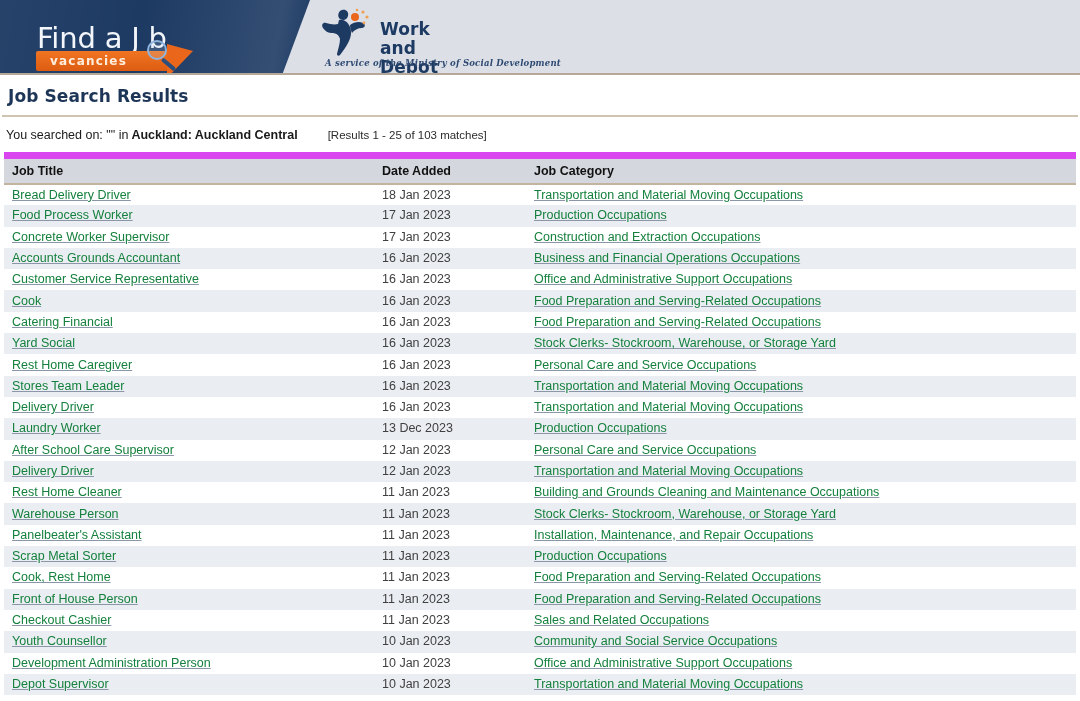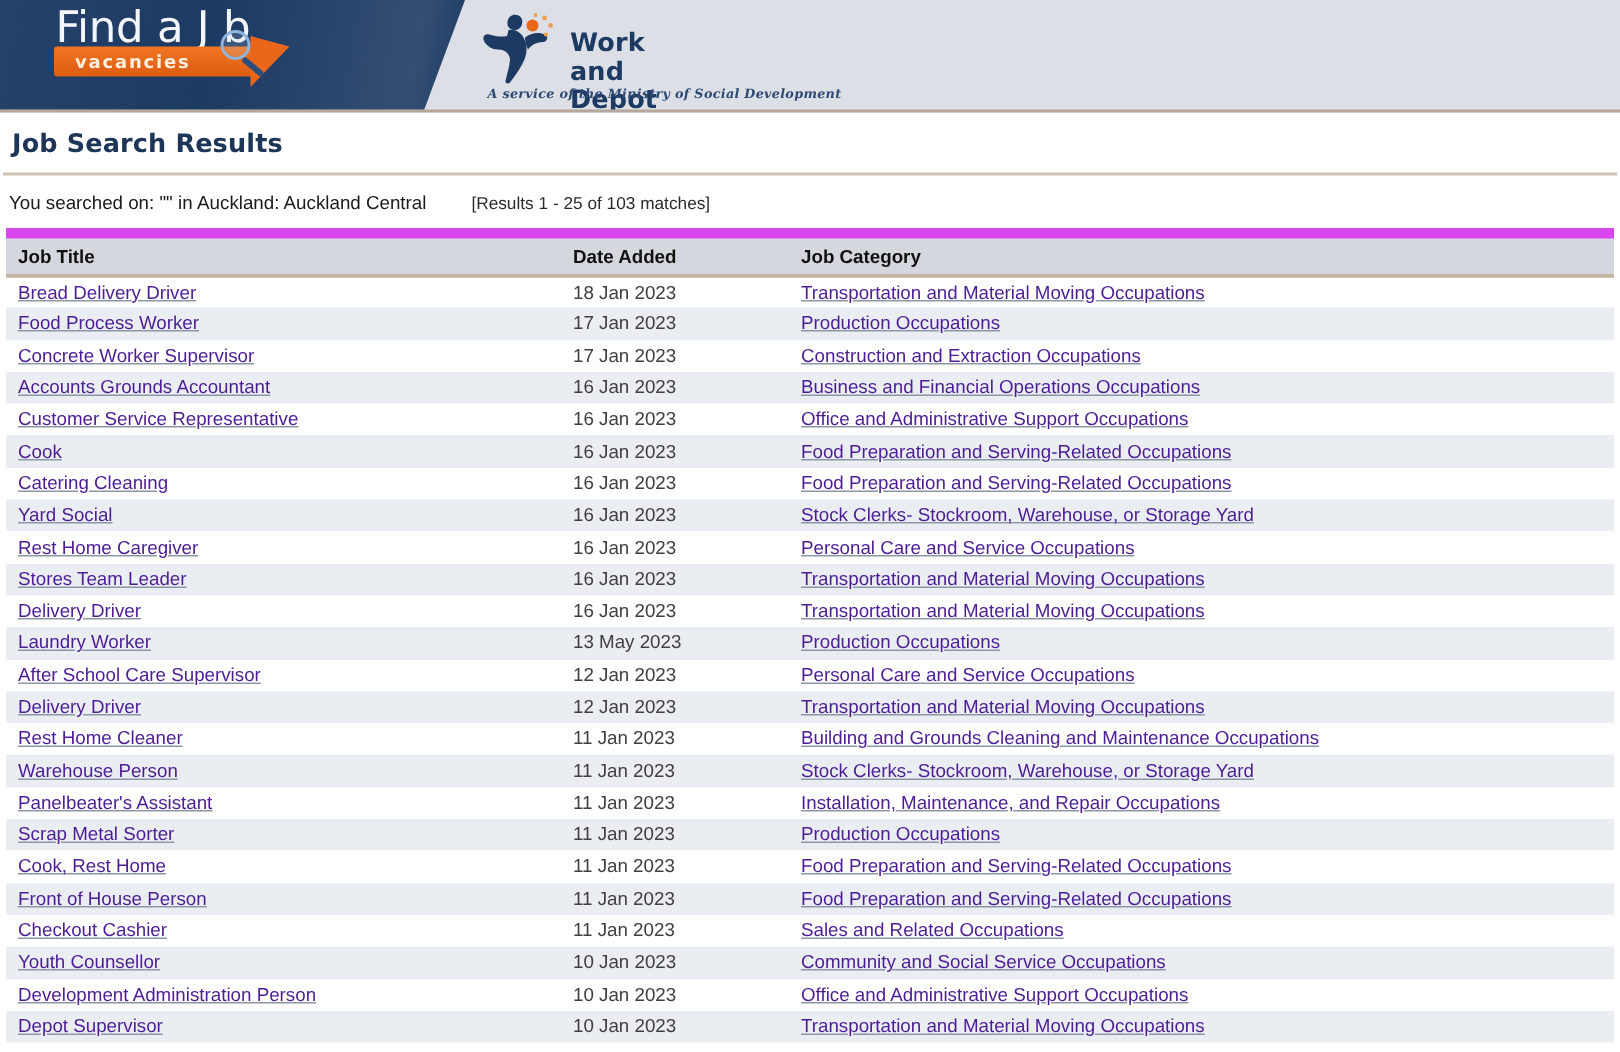--- a/index.html
+++ b/index.html
@@ -36,21 +36,21 @@
       rgba(255,255,255,0.0) 45%,
       rgba(255,255,255,0.10) 88%,
       rgba(255,255,255,0.0) 100%);
     clip-path: polygon(0 0, 100% 0, 91% 100%, 0 100%);
     pointer-events: none;
   }
 
   
   .logo-findajob {
     position: absolute;
-    left: 36px; top: 4px;
+    left: 36px; top: 24px;
     width: 180px; height: 60px; text-align: center;
   }
   .logo-word {
     font-family: "DejaVu Sans", sans-serif;
     font-size: 29px;
     font-weight: 400;
     color: #f2f5fa;
     letter-spacing: -0.2px;
     line-height: 1;
     position: absolute;
@@ -158,21 +158,21 @@
   }
 
   .searchline {
     display: flex;
     align-items: baseline;
     padding: 11px 0 10px 6px;
     font-size: 12.5px;
     color: #1a1a1a;
   }
   .searchline .plain { font-weight: normal; }
-  .searchline .loc { font-weight: normal; padding-left: 3px; }
+  .searchline .loc { font-weight: bold; padding-left: 3px; }
   .searchline .results {
     margin-left: 30px;
     font-size: 11.5px;
     color: #2b2b2b;
   }
 
   
   table.results {
     width: 1072px;
     margin: 0 4px 0 4px;
@@ -198,21 +198,21 @@
   table.results tbody tr:nth-child(odd)  { background: #ffffff; }
   table.results tbody tr:nth-child(even) { background: #eaeef2; }
   table.results tbody td {
     padding: 2px 8px 3px 8px;
     font-size: 12.5px;
     vertical-align: middle;
     border: none;
   }
   td.date { color: #404040; white-space: nowrap; }
   a.joblink {
-    color: #4c1d95;
+    color: #15803d;
     text-decoration: underline;
     text-decoration-color: #8b97a8;
     cursor: pointer;
     white-space: nowrap;
   }
 </style>
 </head>
 <body>
 
 <div class="banner">
@@ -309,21 +309,21 @@
           <td><a class="joblink">Customer Service Representative</a></td>
           <td class="date">16 Jan 2023</td>
           <td><a class="joblink">Office and Administrative Support Occupations</a></td>
         </tr>
         <tr>
           <td><a class="joblink">Cook</a></td>
           <td class="date">16 Jan 2023</td>
           <td><a class="joblink">Food Preparation and Serving-Related Occupations</a></td>
         </tr>
         <tr>
-          <td><a class="joblink">Catering Cleaning</a></td>
+          <td><a class="joblink">Catering Financial</a></td>
           <td class="date">16 Jan 2023</td>
           <td><a class="joblink">Food Preparation and Serving-Related Occupations</a></td>
         </tr>
         <tr>
           <td><a class="joblink">Yard Social</a></td>
           <td class="date">16 Jan 2023</td>
           <td><a class="joblink">Stock Clerks- Stockroom, Warehouse, or Storage Yard</a></td>
         </tr>
         <tr>
           <td><a class="joblink">Rest Home Caregiver</a></td>
@@ -335,21 +335,21 @@
           <td class="date">16 Jan 2023</td>
           <td><a class="joblink">Transportation and Material Moving Occupations</a></td>
         </tr>
         <tr>
           <td><a class="joblink">Delivery Driver</a></td>
           <td class="date">16 Jan 2023</td>
           <td><a class="joblink">Transportation and Material Moving Occupations</a></td>
         </tr>
         <tr>
           <td><a class="joblink">Laundry Worker</a></td>
-          <td class="date">13 May 2023</td>
+          <td class="date">13 Dec 2023</td>
           <td><a class="joblink">Production Occupations</a></td>
         </tr>
         <tr>
           <td><a class="joblink">After School Care Supervisor</a></td>
           <td class="date">12 Jan 2023</td>
           <td><a class="joblink">Personal Care and Service Occupations</a></td>
         </tr>
         <tr>
           <td><a class="joblink">Delivery Driver</a></td>
           <td class="date">12 Jan 2023</td>

